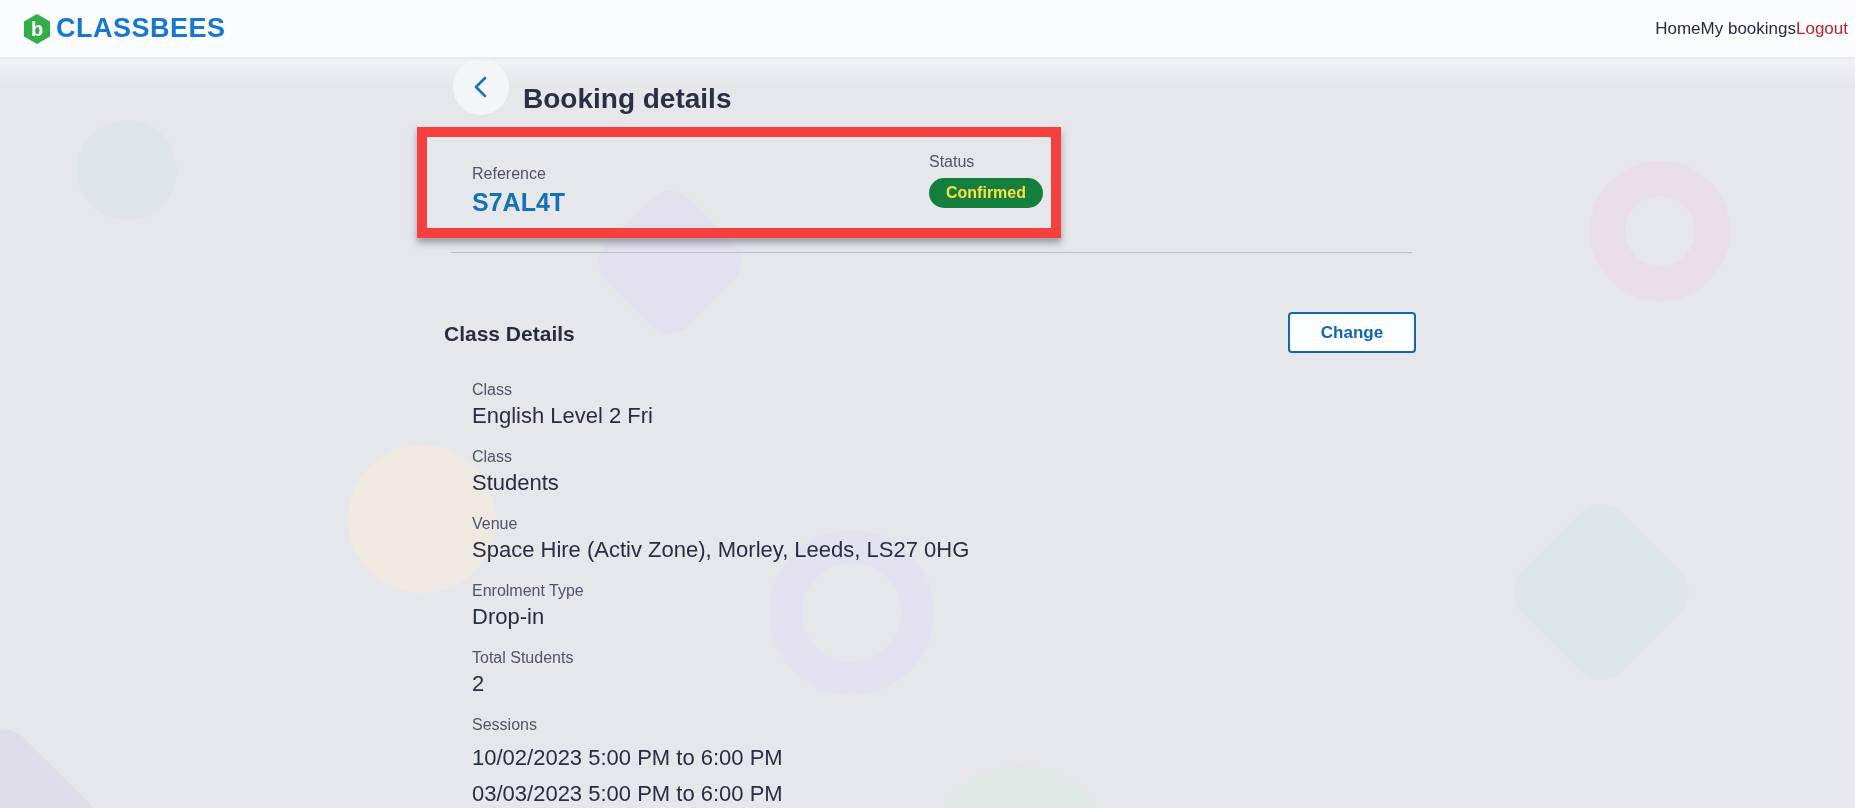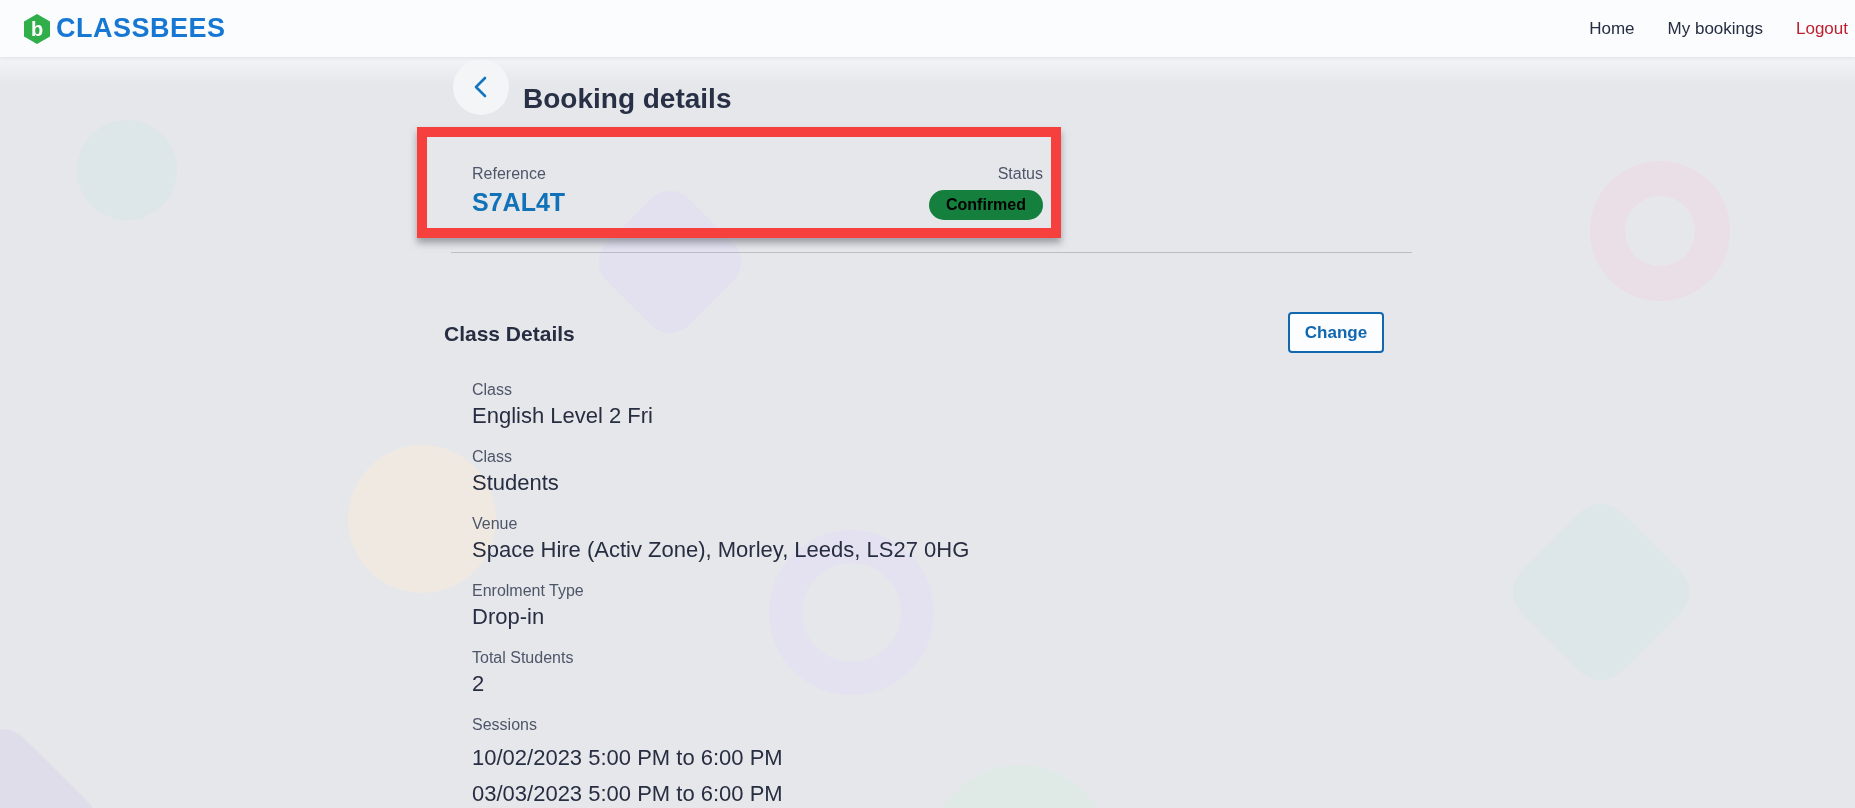--- a/index.html
+++ b/index.html
@@ -18,21 +18,21 @@
     background: #fbfcfe;
     box-shadow: 0 1px 3px rgba(40,48,70,0.10);
     display: flex; align-items: center; justify-content: space-between;
     z-index: 5;
   }
   .brand { display: flex; align-items: center; gap: 4px; margin-left: 22px; cursor: pointer; }
   .brand-text {
     font-size: 27px; font-weight: bold; letter-spacing: 0.5px;
     color: var(--brand-blue, #1678d3);
   }
-  .nav-links { display: flex; align-items: center; gap: 33px; margin-right: 7px; }
+  .nav-links { display: flex; align-items: center; margin-right: 7px; }
   .nav-link {
     font-size: 17px; color: #252d43; text-decoration: none; font-weight: 500; cursor: pointer;
   }
   .nav-link.logout { color: var(--logout-red, #bd1f2e); }
 
   
   .decor { position: absolute; z-index: 0; }
   .d-circle-teal   { left: 77px;  top: 120px; width: 100px; height: 100px; border-radius: 50%; background: #dde6e8; }
   .d-diamond-lav   { left: 612px; top: 204px; width: 116px; height: 116px; border-radius: 26px; background: #e3e1f0; transform: rotate(45deg); }
   .d-ring-pink     { left: 1590px; top: 161px; width: 140px; height: 140px; border-radius: 50%; border: 35px solid #eadfe7; }
@@ -57,36 +57,36 @@
   }
   .page-title { font-size: 28px; font-weight: bold; color: #283046; }
 
   
   .annotation-box {
     position: absolute; left: 417px; top: 127px; width: 644px; height: 111px;
     border: 10px solid var(--annotation-red, #f6403e);
     box-shadow: 0 5px 7px rgba(95,95,108,0.55);
   }
   .ref-block   { position: absolute; left: 45px;  top: 28px; }
-  .stat-block  { position: absolute; left: 502px; top: 28px; text-align: right; }
+  .stat-block  { position: absolute; left: 502px; top: 16px; }
   .field-label { font-size: 16px; color: var(--text-label, #4d5668); font-weight: 500; }
   .ref-value   { margin-top: 5px; font-size: 25px; font-weight: bold; color: var(--accent-blue, #1172b8); }
   .status-badge {
     display: inline-block; margin-top: 7px;
-    background: var(--status-green, #157f3d); color: #000000;
+    background: var(--status-green, #157f3d); color: #fde047;
     font-size: 16px; font-weight: bold;
     padding: 6px 17px; border-radius: 15px;
   }
 
   .divider { position: absolute; left: 451px; top: 252px; width: 961px; height: 1px; background: #babdc5; }
 
   
   .section-heading { position: absolute; left: 444px; top: 322px; font-size: 21px; font-weight: bold; color: #272e41; }
   .change-btn {
-    position: absolute; left: 1288px; top: 312px; width: 96px; height: 41px;
+    position: absolute; left: 1288px; top: 312px; width: 128px; height: 41px;
     background: #fcfdfe; border: 2px solid #1168b0; border-radius: 4px;
     color: #1168b0; font-size: 17px; font-weight: bold; cursor: pointer;
     font-family: "Liberation Sans", "DejaVu Sans", sans-serif;
   }
 
   .fields { position: absolute; left: 472px; top: 381px; width: 800px; }
   .field-row { margin-bottom: 20px; }
   .field-row .field-label { display: block; margin-bottom: 5px; }
   .field-value { font-size: 22px; color: #272e41; line-height: 24px; }
   .session-item { margin-top: 12px; }

